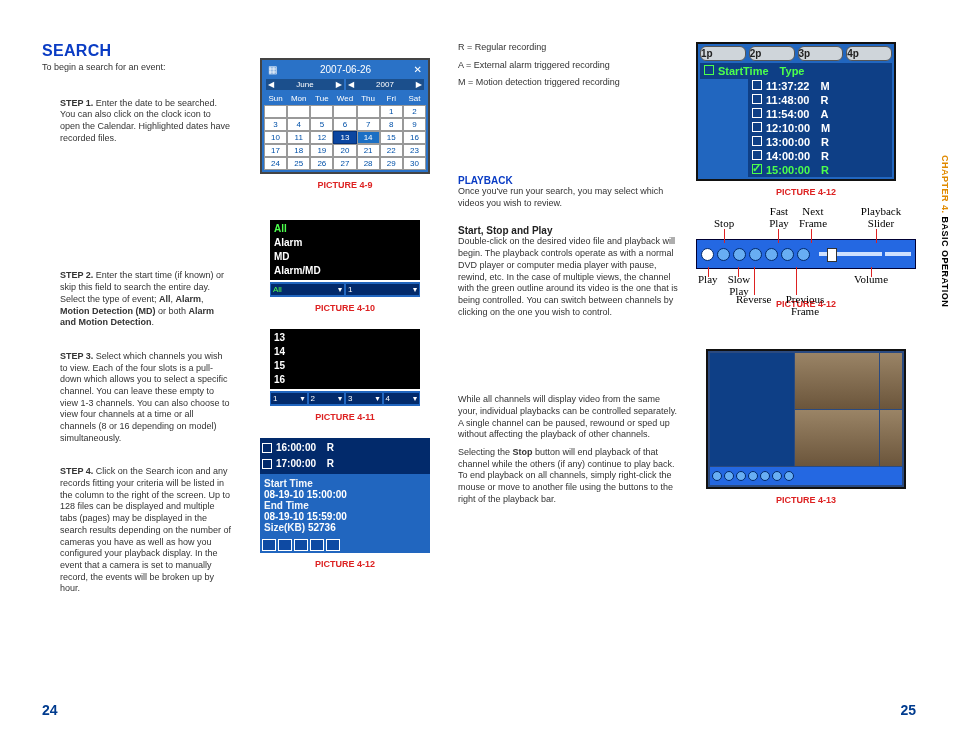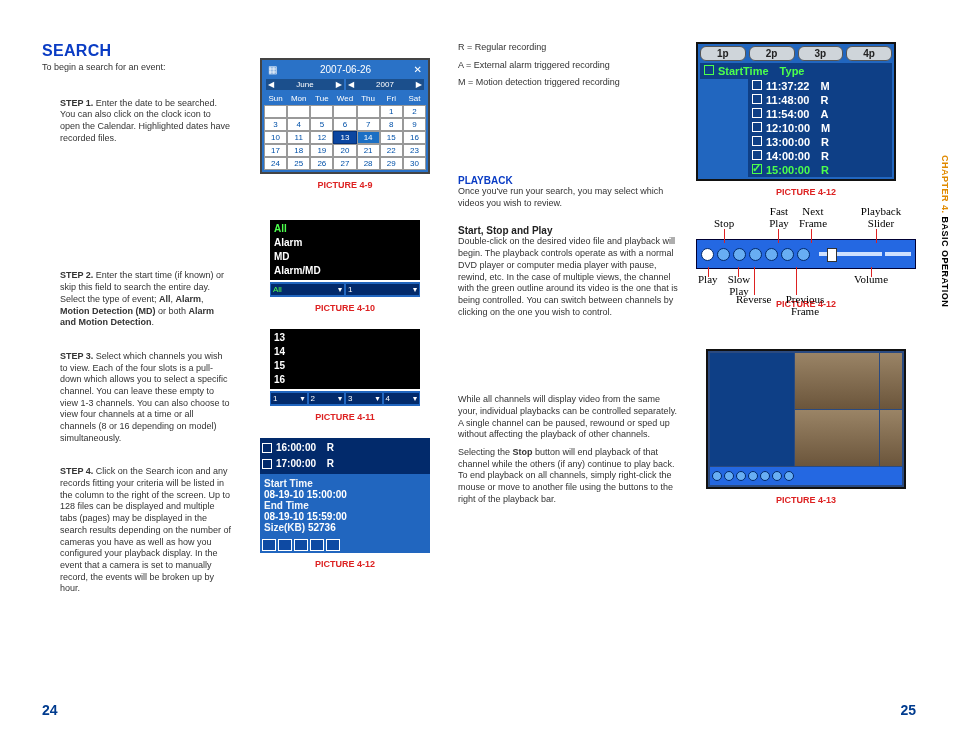--- a/index.html
+++ b/index.html
@@ -41,21 +41,21 @@
   .res-list { background:#022a6b; padding:2px; color:#fff; font-weight:bold; font-size:10px; line-height:1.4;}
   .res-list .row { display:flex; align-items:center; gap:4px; padding:1px 0;}
   .res-list .box { width:10px; height:10px; border:1px solid #fff; background:#022a6b;}
   .res-info { background:#2166bf; color:#fff; font-size:10px; font-weight:bold; padding:4px;}
   .res-info .lbl { opacity:.95; }
   .res-bottom { background:#2166bf; height:16px; display:flex; gap:2px; align-items:center; padding:2px;}
   .res-bottom div { width:14px; height:12px; background:#0e4aa3; border:1px solid #fff;}
   
   .filelist { width:200px; background:#2166bf; border:2px solid #111; padding:2px;}
   .tabs { display:flex; gap:3px; margin-bottom:2px;}
-  .tabs div { flex:1; background:#cfd5da; border:1px solid #555; text-align:center; font-weight:bold; font-size:10px; padding:1px 0; border-radius:6px;}
+  .tabs div { flex:1; background:#cfd5da; border:1px solid #555; text-align:left; font-weight:bold; font-size:10px; padding:1px 0; border-radius:6px;}
   .fl-header { background:#0e3f86; color:#4cff4c; font-weight:bold; font-size:11px; display:flex; gap:4px; padding:2px 4px;}
   .fl-header .box { width:10px; height:10px; border:1px solid #4cff4c;}
   .fl-row { background:#0e3f86; color:#fff; font-weight:bold; font-size:11px; display:flex; gap:4px; padding:1px 4px;margin-left:48px;}
   .fl-row .box { width:10px; height:10px; border:1px solid #fff;}
   .fl-row.sel { color:#4cff4c;}
   .fl-row.sel .box { border-color:#4cff4c; position:relative;}
   .fl-row.sel .box:after { content:"✓"; position:absolute; top:-3px; left:-1px; color:#4cff4c; font-size:11px;}
   
   .pb { width:220px; position:relative; margin-top:14px; }
   .pb-bar { height:30px; background:#2468e2; border:1px solid #003; margin:28px 0 24px 0; display:flex; align-items:center; padding:0 4px; gap:3px; position:relative;}

